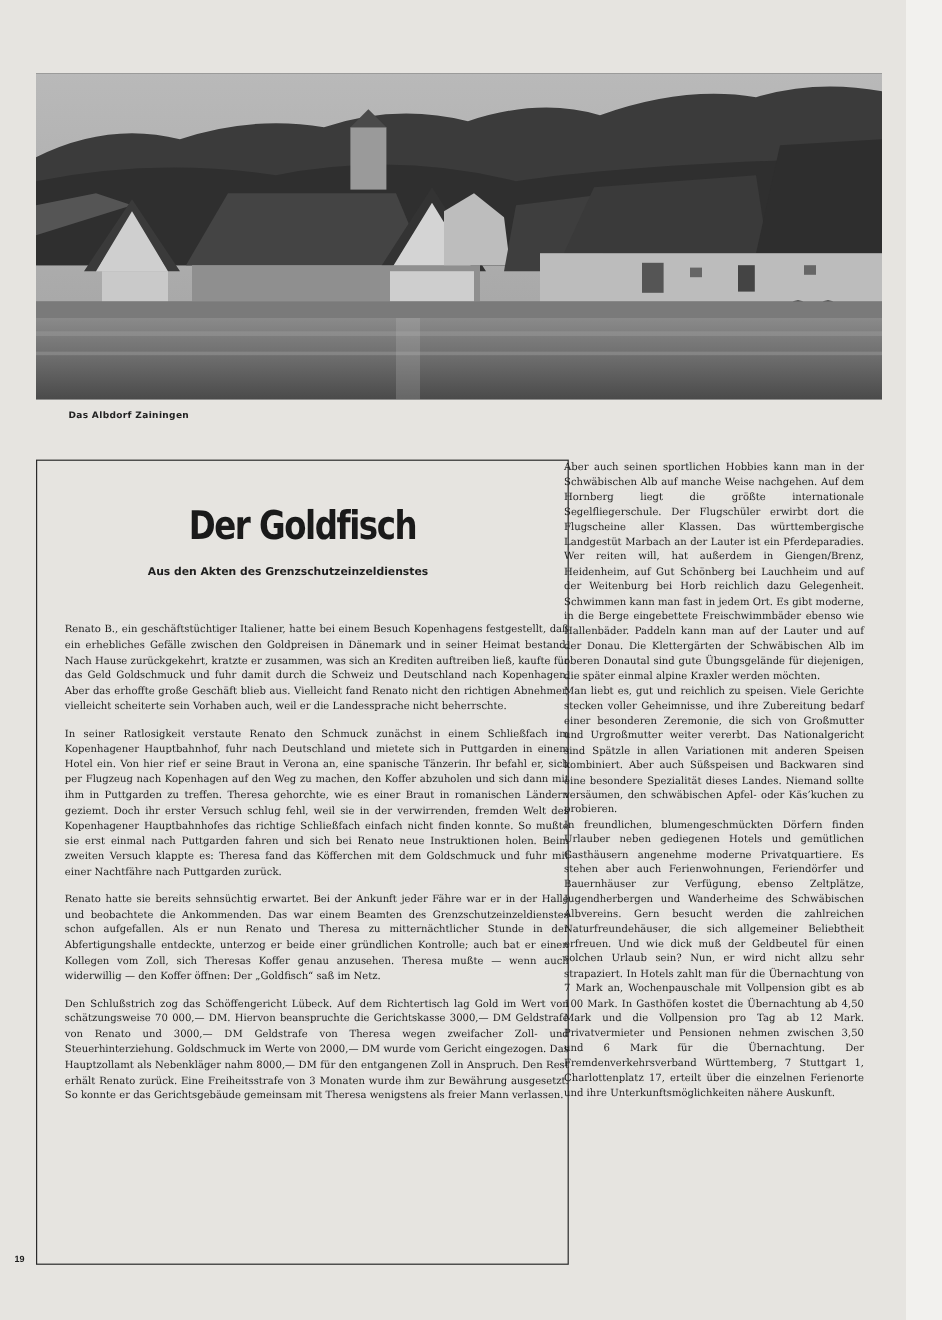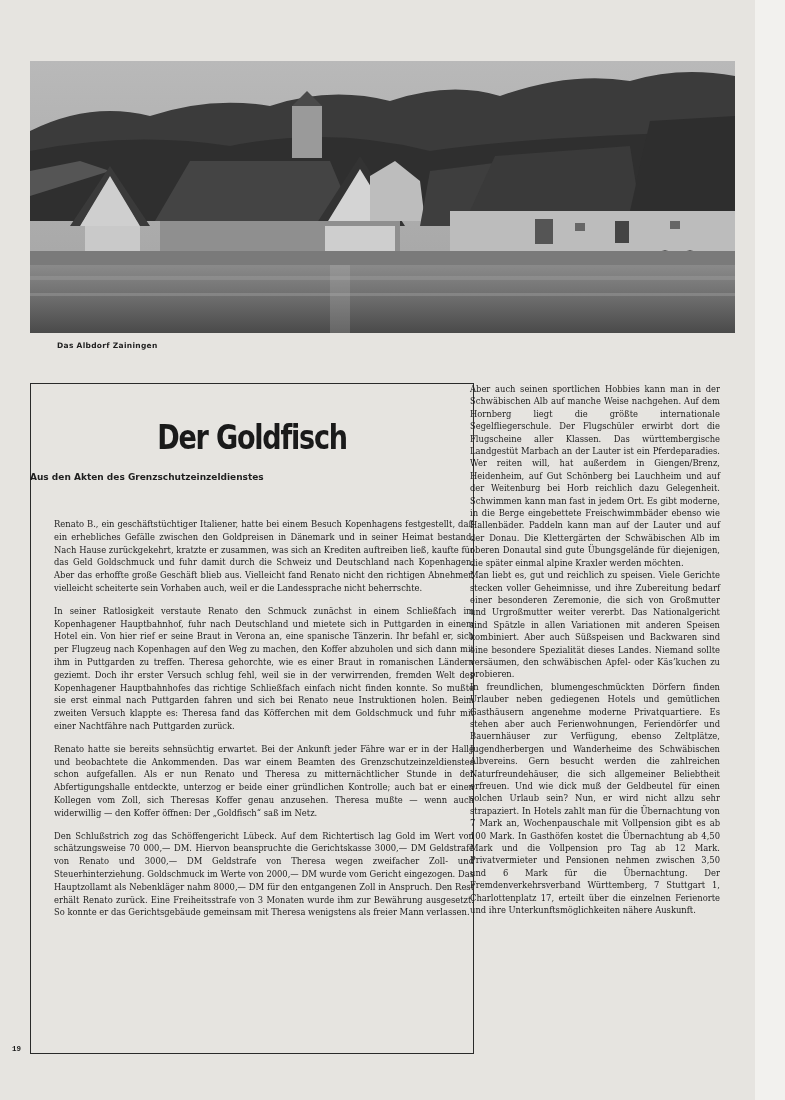--- a/index.html
+++ b/index.html
@@ -31,38 +31,38 @@
     position: absolute; left: 30px; top: 383px; width: 444px; height: 671px;
     border: 1.5px solid #2a2a2a; box-sizing: border-box;
   }
   .title {
     position: absolute; left: 30px; top: 418px; width: 444px; text-align: center;
     font-family: "DejaVu Sans", sans-serif; font-weight: bold; font-size: 33px;
     letter-spacing: -1.5px; transform: scaleX(0.82); transform-origin: center;
     color: #1a1a1a;
   }
   .subtitle {
-    position: absolute; left: 30px; top: 472px; width: 420px; text-align: left;
+    position: absolute; left: 30px; top: 472px; width: 420px; text-align: center;
     font-family: "DejaVu Sans", sans-serif; font-weight: bold; font-size: 9px;
     color: #1f1f1f;
   }
   .article {
     position: absolute; left: 54px; top: 518px; width: 420px;
     font-size: 8.4px; line-height: 12.8px; text-align: justify;
     hyphens: manual;
   }
   .article p { margin: 0 0 10px 0; }
   .side {
     position: absolute; left: 470px; top: 383px; width: 250px;
     font-size: 8.4px; line-height: 12.4px; text-align: justify;
   }
   .side p { margin: 0; }
   .pagenum {
     position: absolute; left: 12px; top: 1045px;
-    font-family: Liberation Mono, monospace; font-weight: bold; font-size: 7.5px;
+    font-family: Liberation Sans, sans-serif; font-weight: bold; font-size: 7.5px;
   }
 </style>
 </head>
 <body>
 
 <div class="page"></div>
 <div class="right-margin"></div>
 
 <div class="photo" title="Black-and-white photograph of a village with half-timbered houses, a church tower, trees on a hillside and a pond in the foreground">
   <svg width="705" height="272" viewBox="0 0 705 272">

